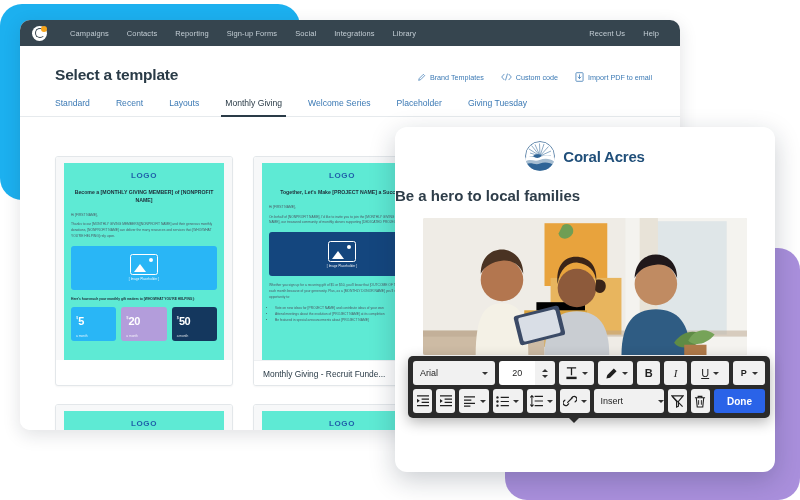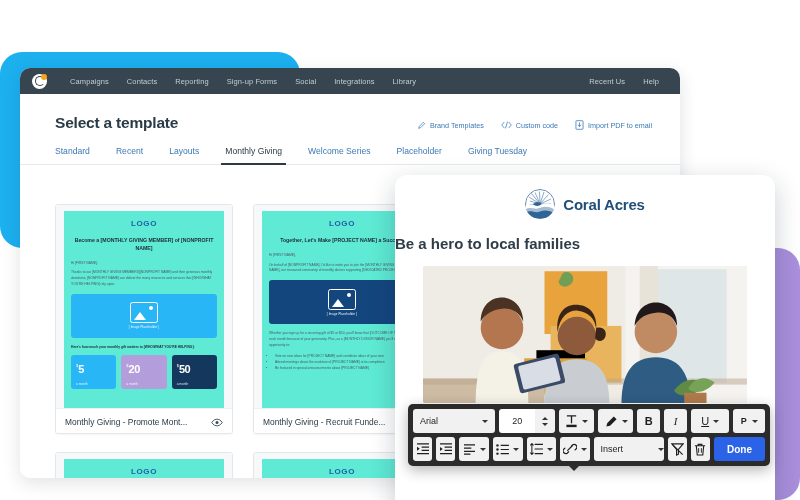--- a/index.html
+++ b/index.html
@@ -3,21 +3,21 @@
 <meta charset="utf-8">
 <title>Select a template</title>
 <style>
   html,body{margin:0;padding:0;}
   body{
     width:800px;height:500px;overflow:hidden;position:relative;
     background:#ffffff;
     font-family:"Liberation Sans", sans-serif;
     -webkit-font-smoothing:antialiased;
   }
-  .stage{position:absolute;inset:0;margin-top:48px;}
+  .stage{position:absolute;inset:0;}
 
   
   .shape-blue{
     position:absolute;left:0;top:4px;width:300px;height:196px;
     background:#1cb0ef;border-radius:22px;
   }
   .shape-purple{
     position:absolute;right:0;bottom:0;width:295px;height:252px;
     background:#a98fdc;border-radius:22px;
   }
@@ -266,29 +266,20 @@
                   <span class="cur">$</span><span class="amt">20</span>
                   <div class="per">a month</div>
                 </div>
                 <div class="tier" style="background:#14375e">
                   <span class="cur">$</span><span class="amt">50</span>
                   <div class="per">a month</div>
                 </div>
               </div>
             </div>
           </div>
-          <div class="card-foot">
-            <div class="card-name">Monthly Giving - Promote Mont...</div>
-            <span class="eye-icon">
-              <svg width="12" height="9" viewBox="0 0 16 11">
-                  <path d="M1 5.5S3.6 1 8 1s7 4.5 7 4.5S12.4 10 8 10 1 5.5 1 5.5z" fill="none" stroke="#3d4b57" stroke-width="1.2"></path>
-                  <circle cx="8" cy="5.5" r="2" fill="#3d4b57"></circle>
-                </svg>
-            </span>
-          </div>
         </div>
 
         <div class="card">
           <div class="card-preview">
             <div class="mail">
               <div class="mail-logo">LOGO</div>
               <div class="mail-h">Together, Let's Make [PROJECT NAME] a Success</div>
               <div class="mail-p tiny">Hi [FIRST NAME],</div>
               <div class="mail-p">On behalf of [NONPROFIT NAME], I'd like to invite you to join the [MONTHLY GIVING PROGRAM NAME], our treasured community of monthly donors supporting [DEDICATED PROJECT].</div>
               <div class="img-ph" style="background:#14467e">

